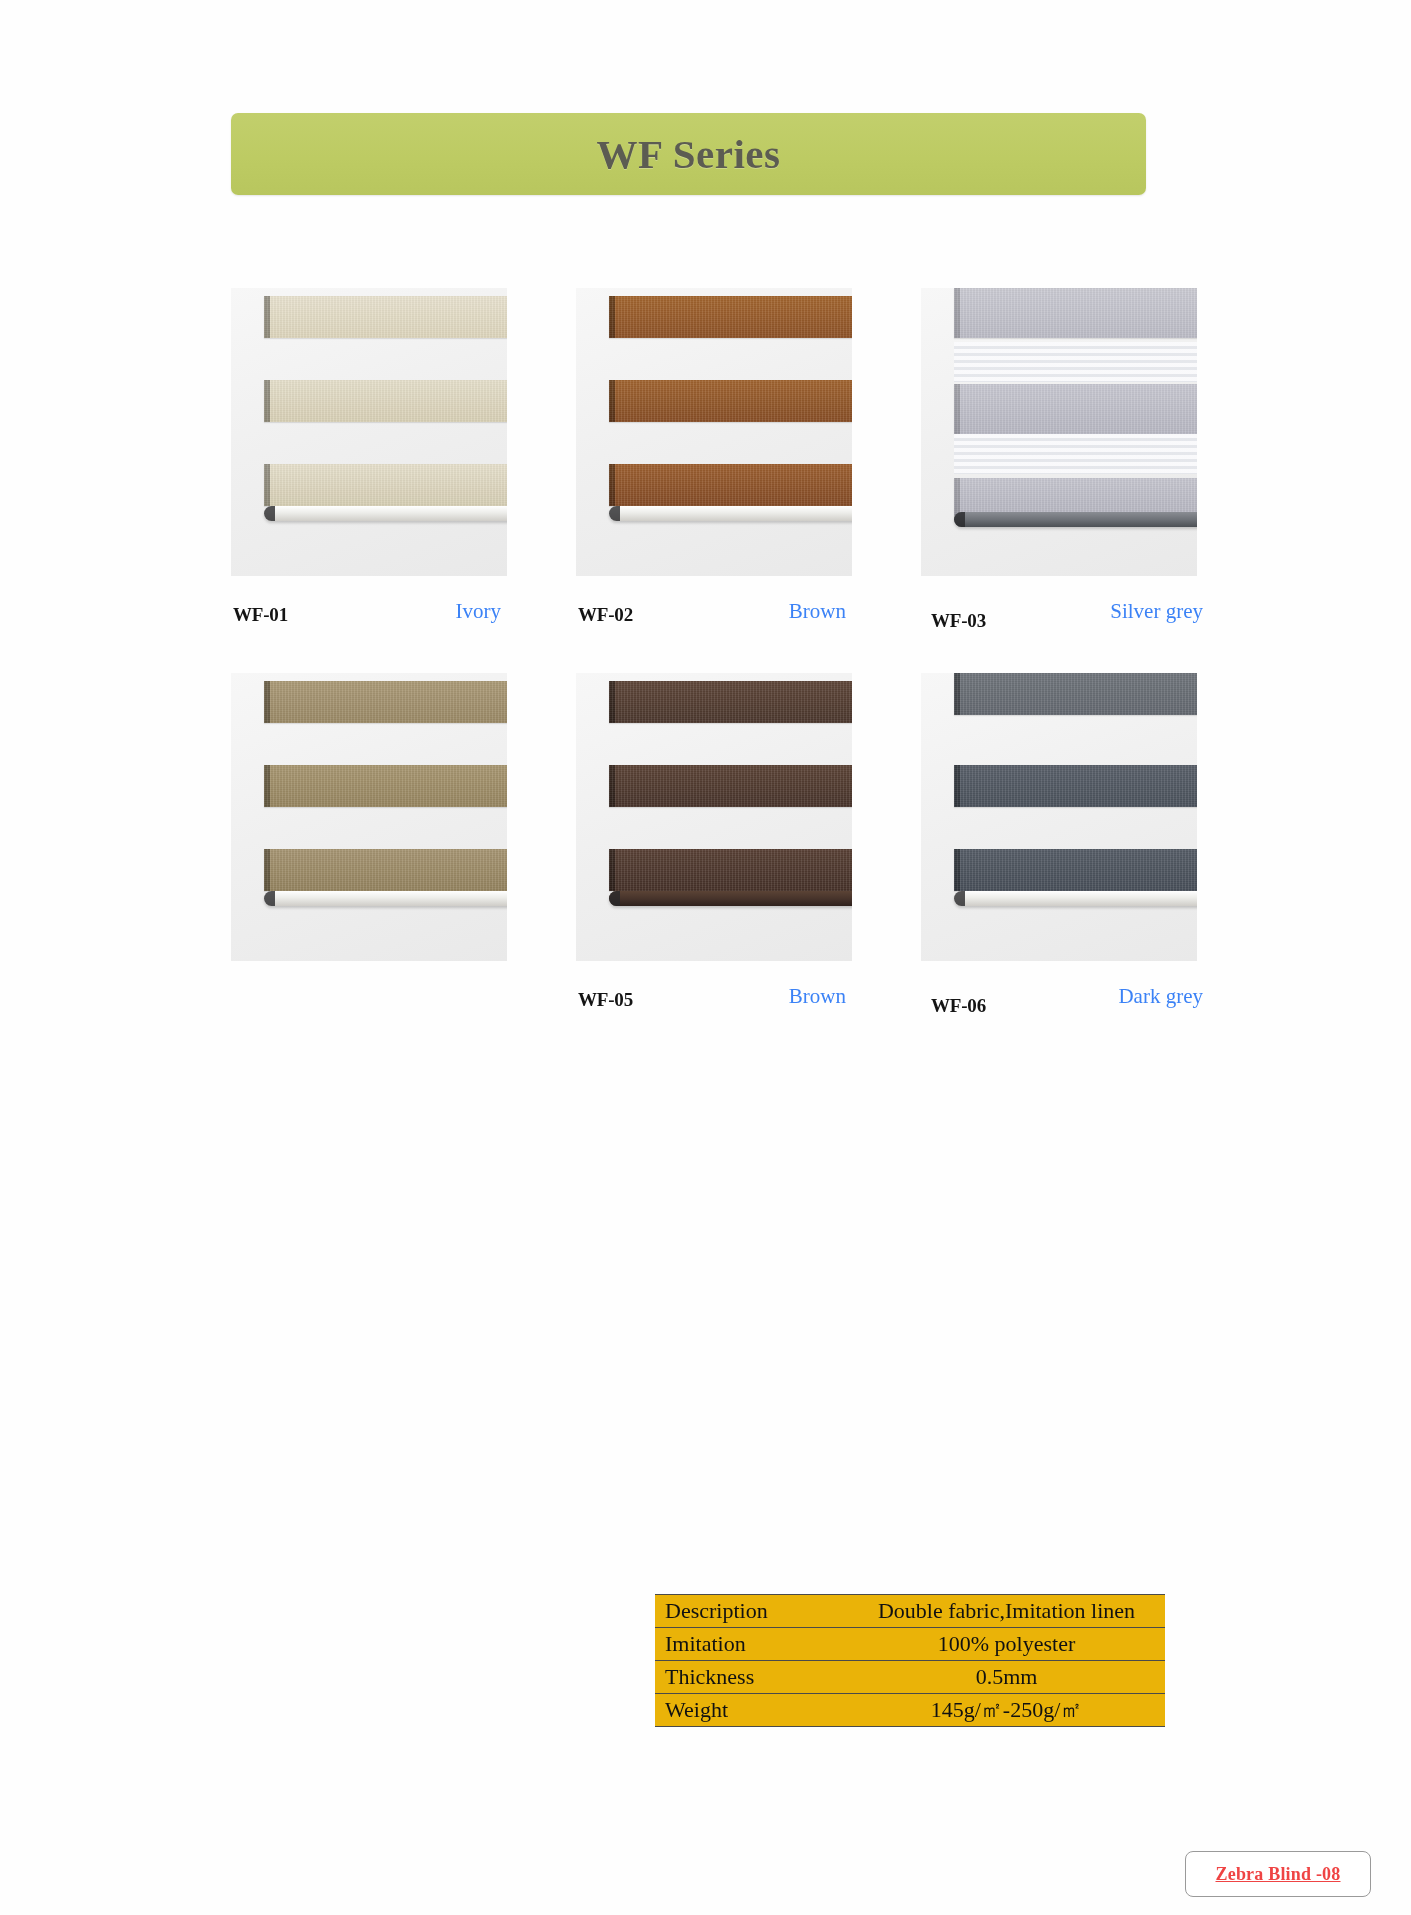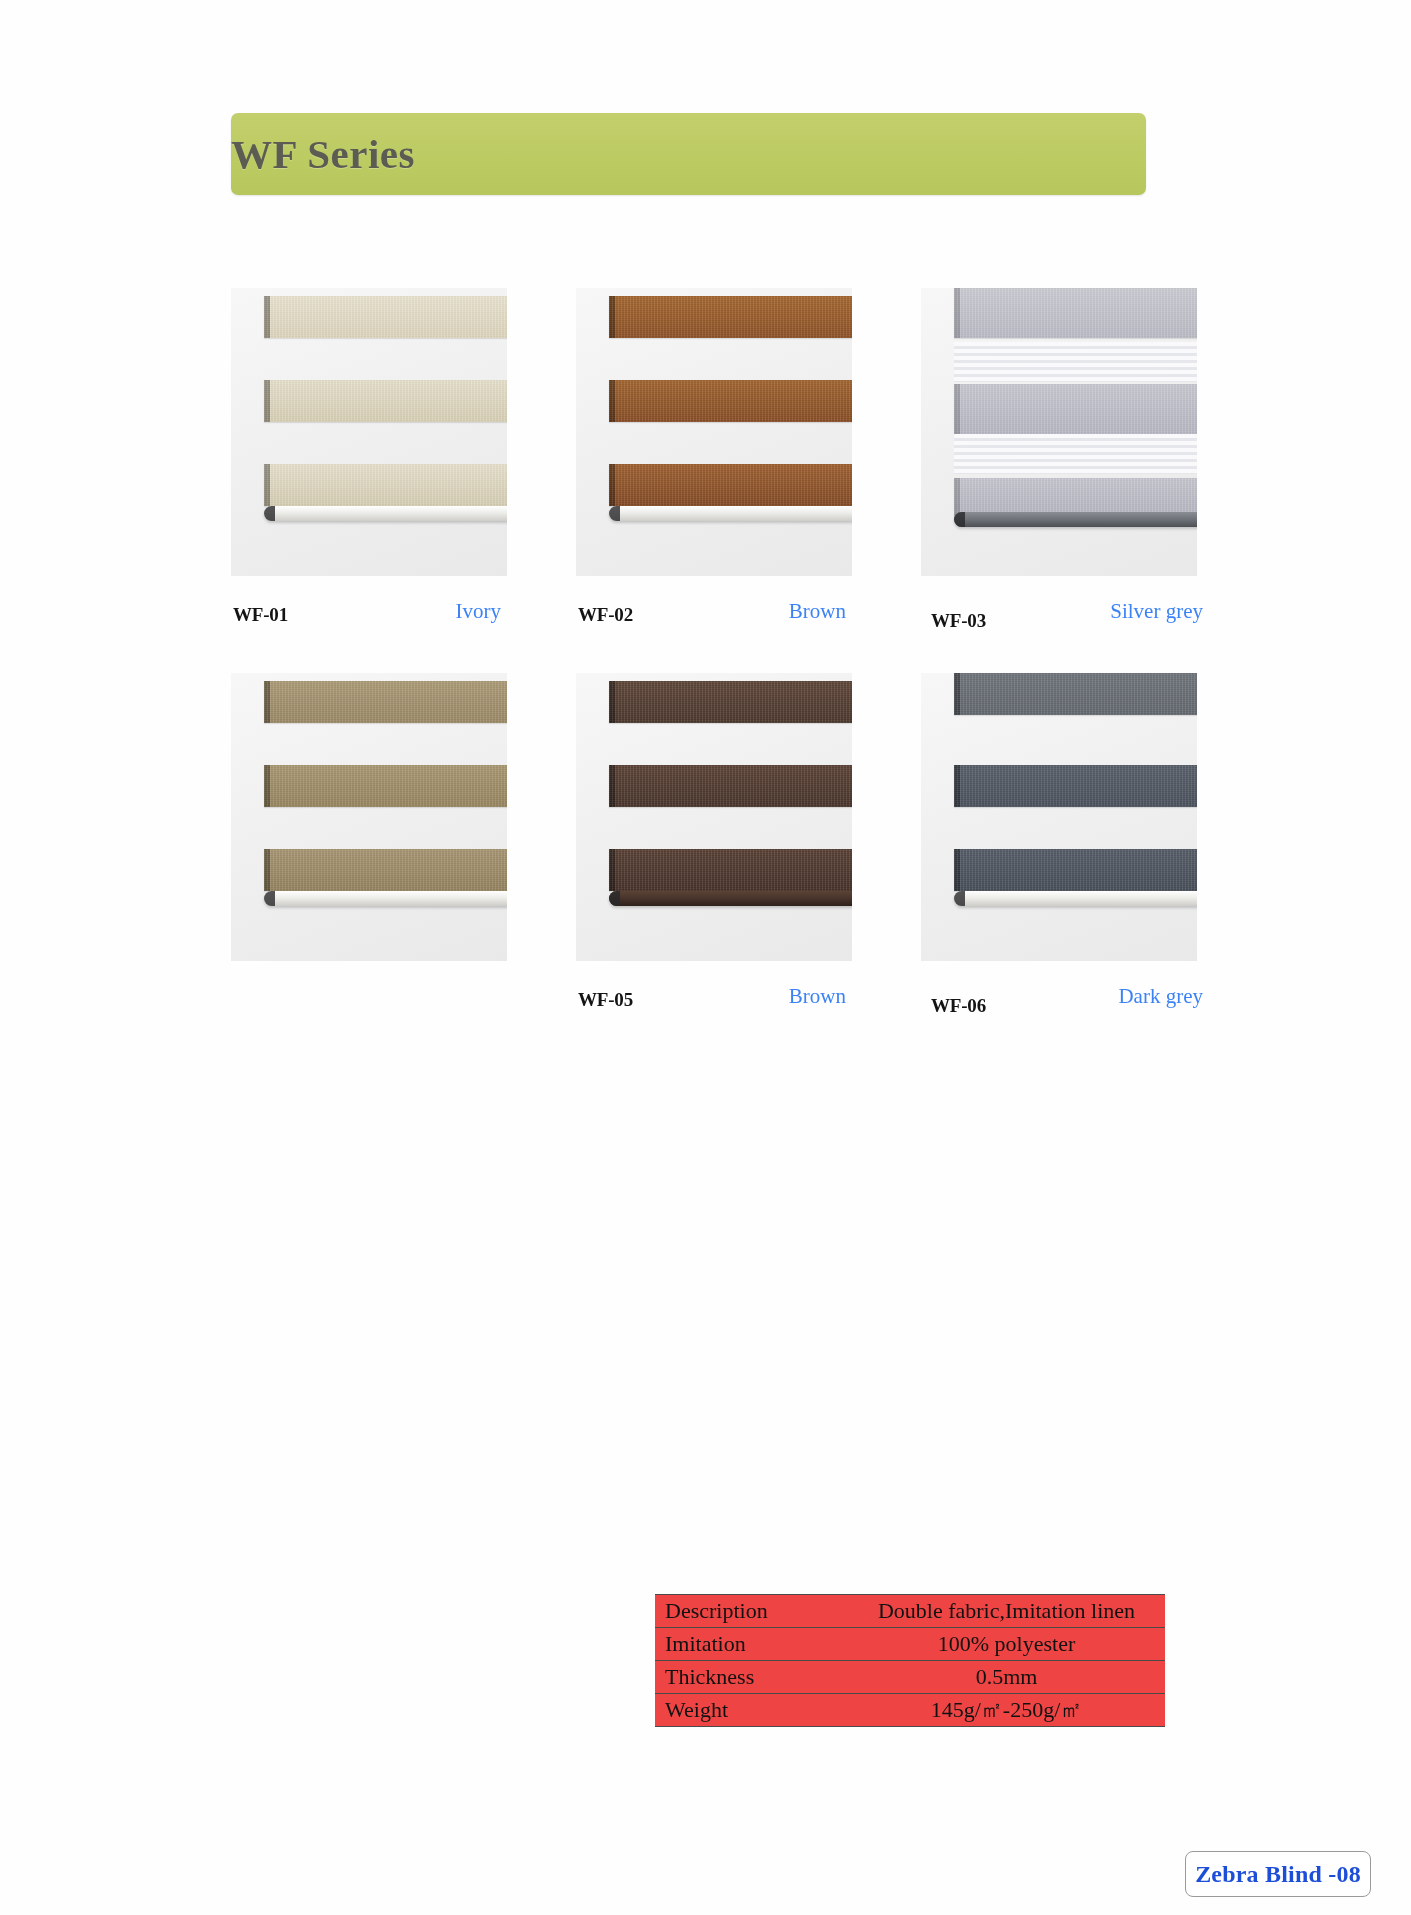--- a/index.html
+++ b/index.html
@@ -28,21 +28,21 @@
     position: absolute;
     left: 231px;
     top: 113px;
     width: 915px;
     height: 82px;
     background: linear-gradient(180deg, #c2cf6c 0%, #bdcb63 55%, #b8c65e 100%);
     border-radius: 7px;
     box-shadow: 0 1px 2px rgba(0,0,0,0.10);
     display: flex;
     align-items: center;
-    justify-content: flex-start;
+    justify-content: center;
   }
   .banner-title {
     font-family: "Liberation Serif", "DejaVu Serif", serif;
     font-weight: bold;
     font-size: 41px;
     letter-spacing: 0.5px;
     color: #5c5c52;
     text-shadow: 0 1px 0 rgba(255,255,255,0.25);
   }
 
@@ -192,21 +192,21 @@
   }
   .spec tr { height: 33px; }
   .spec td {
     border-top: 1.6px solid #4a4a4a;
     border-bottom: 1.6px solid #4a4a4a;
     font-family: "Liberation Serif", "DejaVu Serif", serif;
     font-size: 22px;
     color: #111;
     padding: 1px 4px;
     vertical-align: middle;
-    background: #ef4444;
+    background: #eab308;
   }
   .spec td.k { width: 175px; padding-left: 10px; }
   .spec td.v { padding-left: 8px; text-align: center; }
 
   
   .badge {
     position: absolute;
     left: 1185px;
     top: 1851px;
     width: 184px;
@@ -214,23 +214,24 @@
     border: 1.5px solid #9a9a9a;
     border-radius: 8px;
     background: #fff;
     display: flex;
     align-items: center;
     justify-content: center;
   }
   .badge-text {
     font-family: "Liberation Serif", "DejaVu Serif", serif;
     font-weight: bold;
-    font-size: 24px;
-    color: #1d4ed8;
+    font-size: 18px;
+    color: #ef4444;
     letter-spacing: 0.2px;
+    text-decoration: underline;
   }
 </style>
 </head>
 <body>
 
 <div class="page">
 
   <div class="banner">
     <div class="banner-title">WF Series</div>
   </div>

